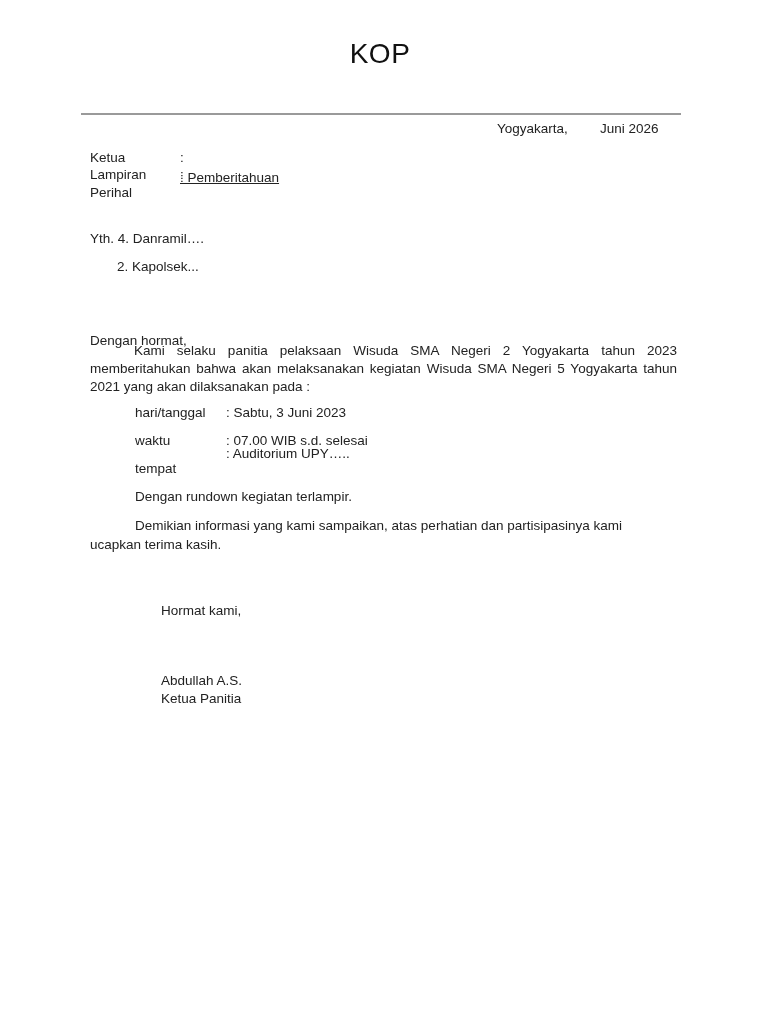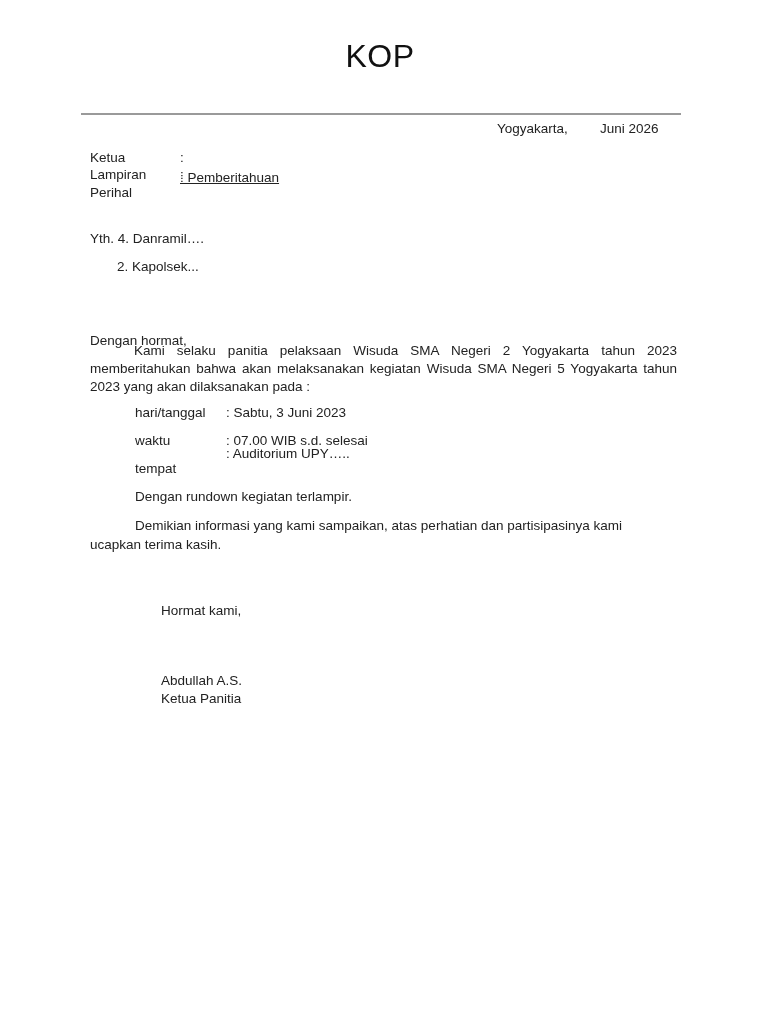--- a/index.html
+++ b/index.html
@@ -13,21 +13,21 @@
       position: relative;
       overflow: hidden;
       font-family: "Liberation Sans", sans-serif;
       color: #222222;
       font-size: 13.5px;
     }
     .abs { position: absolute; white-space: nowrap; }
     .kop {
       left: 0; width: 760px; top: 38px;
       text-align: center;
-      font-size: 32px;
+      font-size: 28px;
       color: #111111;
       letter-spacing: 0.5px;
     }
     .rule {
       position: absolute;
       left: 81px; top: 113px;
       width: 600px; height: 2px;
       background: #9a9a9a;
     }
     .para {
@@ -64,21 +64,21 @@
 </div>
 
 <div class="abs" style="left:90px; top:231px;">Yth. 4. Danramil….</div>
 <div class="abs" style="left:117px; top:259px;">2. Kapolsek...</div>
 
 <div class="abs" style="left:90px; top:315px;margin-top:18px;">Dengan hormat,</div>
 
 <div class="para" style="top:342px;">
   <div class="justify-line" style="padding-left:44px;">Kami selaku panitia pelaksaan Wisuda SMA Negeri 2 Yogyakarta tahun 2023</div>
   <div class="justify-line">memberitahukan bahwa akan melaksanakan kegiatan Wisuda SMA Negeri 5 Yogyakarta tahun</div>
-  <div class="plain-line">2023 yang akan dilaksanakan pada :</div>
+  <div class="plain-line">2021 yang akan dilaksanakan pada :</div>
 </div>
 
 <div>
   <div class="abs" style="left:135px; top:405px;">hari/tanggal</div>
   <div class="abs" style="left:226px; top:405px;">: Sabtu, 3 Juni 2023</div>
   <div class="abs" style="left:135px; top:433px;">waktu</div>
   <div class="abs" style="left:226px; top:433px;">: 07.00 WIB s.d. selesai</div>
   <div class="abs" style="left:135px; top:461px;">tempat</div>
   <div class="abs" style="left:226px; top:446px;">: Auditorium UPY…..</div>
 </div>

